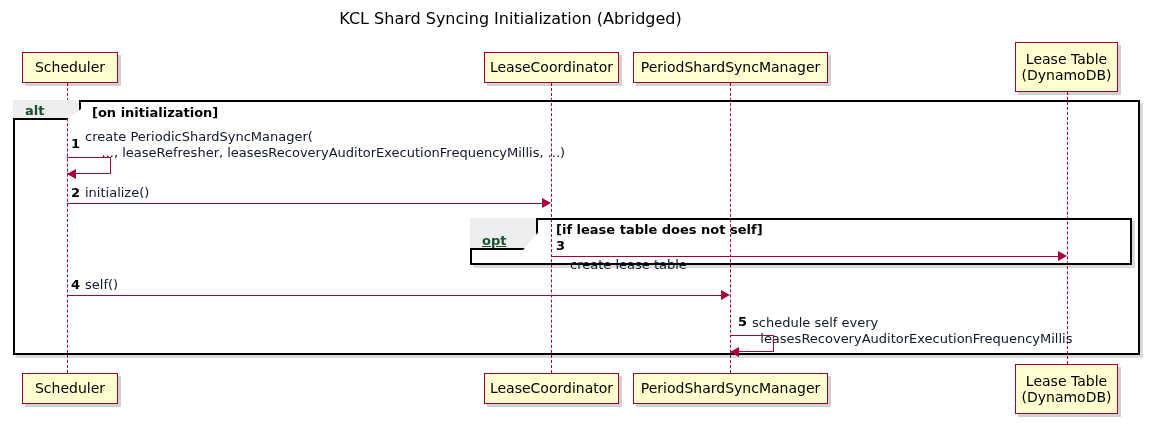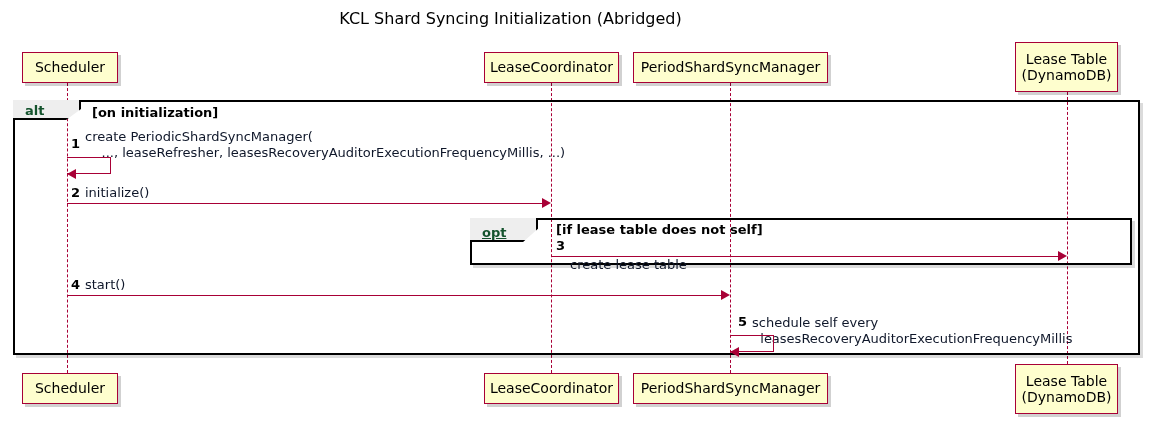--- a/index.html
+++ b/index.html
@@ -92,21 +92,21 @@
   <div class="lifeline" style="left:730px;top:83px;height:290px;"></div>
   <div class="lifeline" style="left:1067px;top:92px;height:272px;"></div>
 
   <div class="frame shadowed" style="left:13px;top:100px;width:1127px;height:255px;"></div>
   <div class="frame-tab" style="left:13px;top:100px;width:68px;height:20px;">
     <span>alt</span>
   </div>
   <div class="frame-label" style="left:92px;top:105px;">[on initialization]</div>
 
   <div class="frame shadowed" style="left:470px;top:218px;width:662px;height:47px;"></div>
-  <div class="frame-tab" style="left:470px;top:218px;width:68px;height:24px;text-decoration:underline;">
+  <div class="frame-tab" style="left:470px;top:218px;width:68px;height:32px;text-decoration:underline;">
     <span>opt</span>
   </div>
   <div class="frame-label" style="left:556px;top:222px;">[if lease table does not self]</div>
 
   <div class="participant" style="left:22px;top:52px;width:96px;height:31px;">
     <span>Scheduler</span>
   </div>
   <div class="participant" style="left:484px;top:52px;width:135px;height:31px;">
     <span>LeaseCoordinator</span>
   </div>
@@ -142,21 +142,21 @@
   <div class="msg-text" style="left:85px;top:185px;">initialize()</div>
   <div class="msg-line" style="left:67px;top:203px;width:475px;"></div>
   <div class="msg-arrow-right" style="left:542px;top:198px;"></div>
 
   <div class="msg-num" style="left:556px;top:238px;">3</div>
   <div class="msg-text" style="left:570px;top:238px;margin-top:19px;">create lease table</div>
   <div class="msg-line" style="left:551px;top:256px;width:507px;"></div>
   <div class="msg-arrow-right" style="left:1058px;top:251px;"></div>
 
   <div class="msg-num" style="left:71px;top:277px;">4</div>
-  <div class="msg-text" style="left:85px;top:277px;">start()</div>
+  <div class="msg-text" style="left:85px;top:277px;">self()</div>
   <div class="msg-line" style="left:67px;top:295px;width:654px;"></div>
   <div class="msg-arrow-right" style="left:721px;top:290px;"></div>
 
   <div class="msg-num" style="left:738px;top:314px;">5</div>
   <div class="msg-text" style="left:752px;top:307px;margin-top:8px;">schedule self every
   leasesRecoveryAuditorExecutionFrequencyMillis</div>
   <div class="self-call" style="left:730px;top:335px;width:44px;height:17px;"></div>
   <div class="msg-arrow-left" style="left:730px;top:347px;"></div>
 
 </div>

